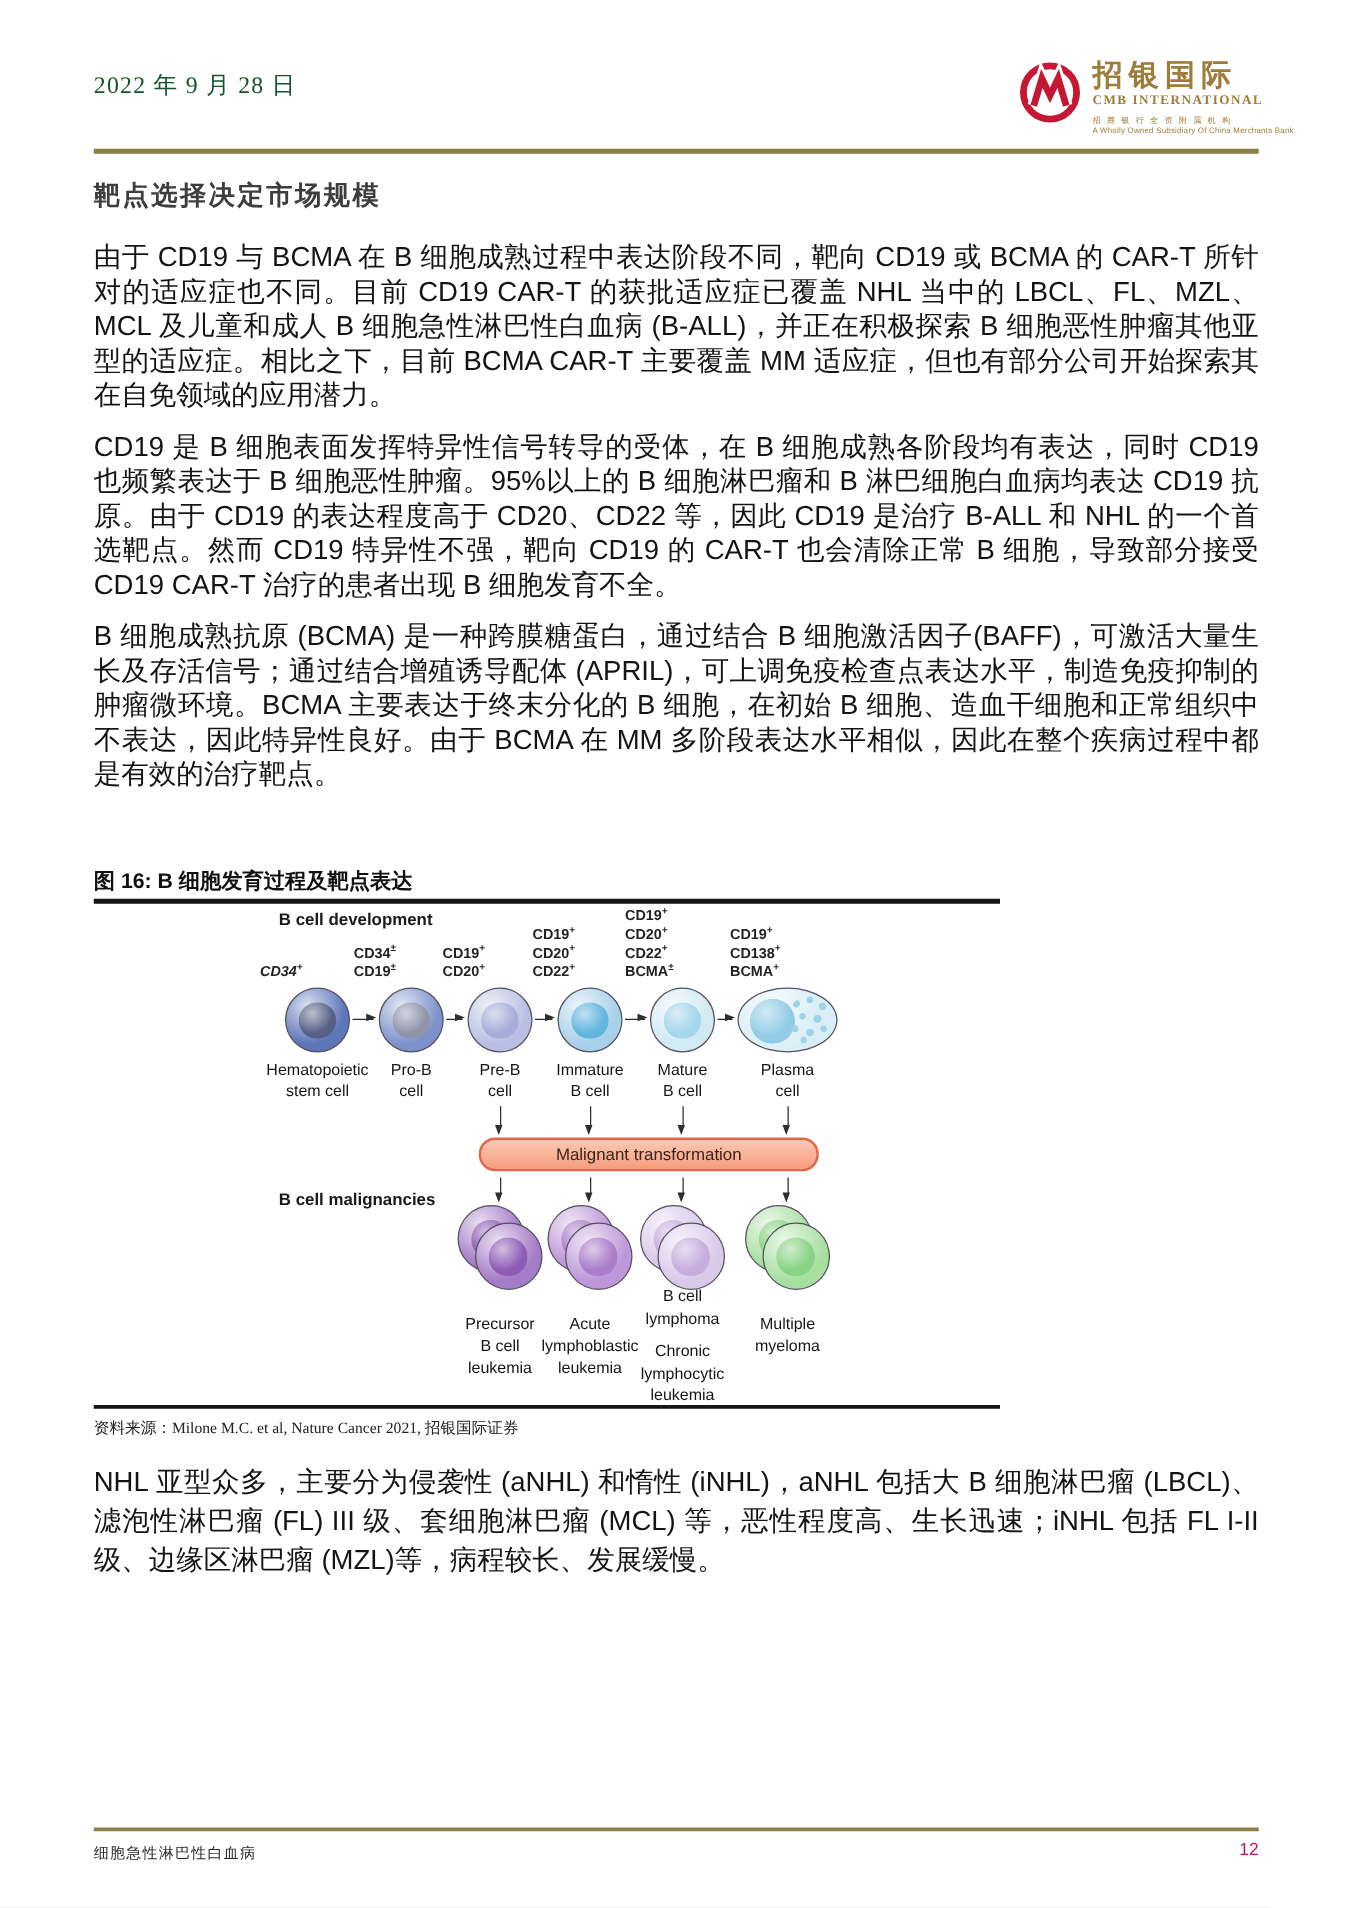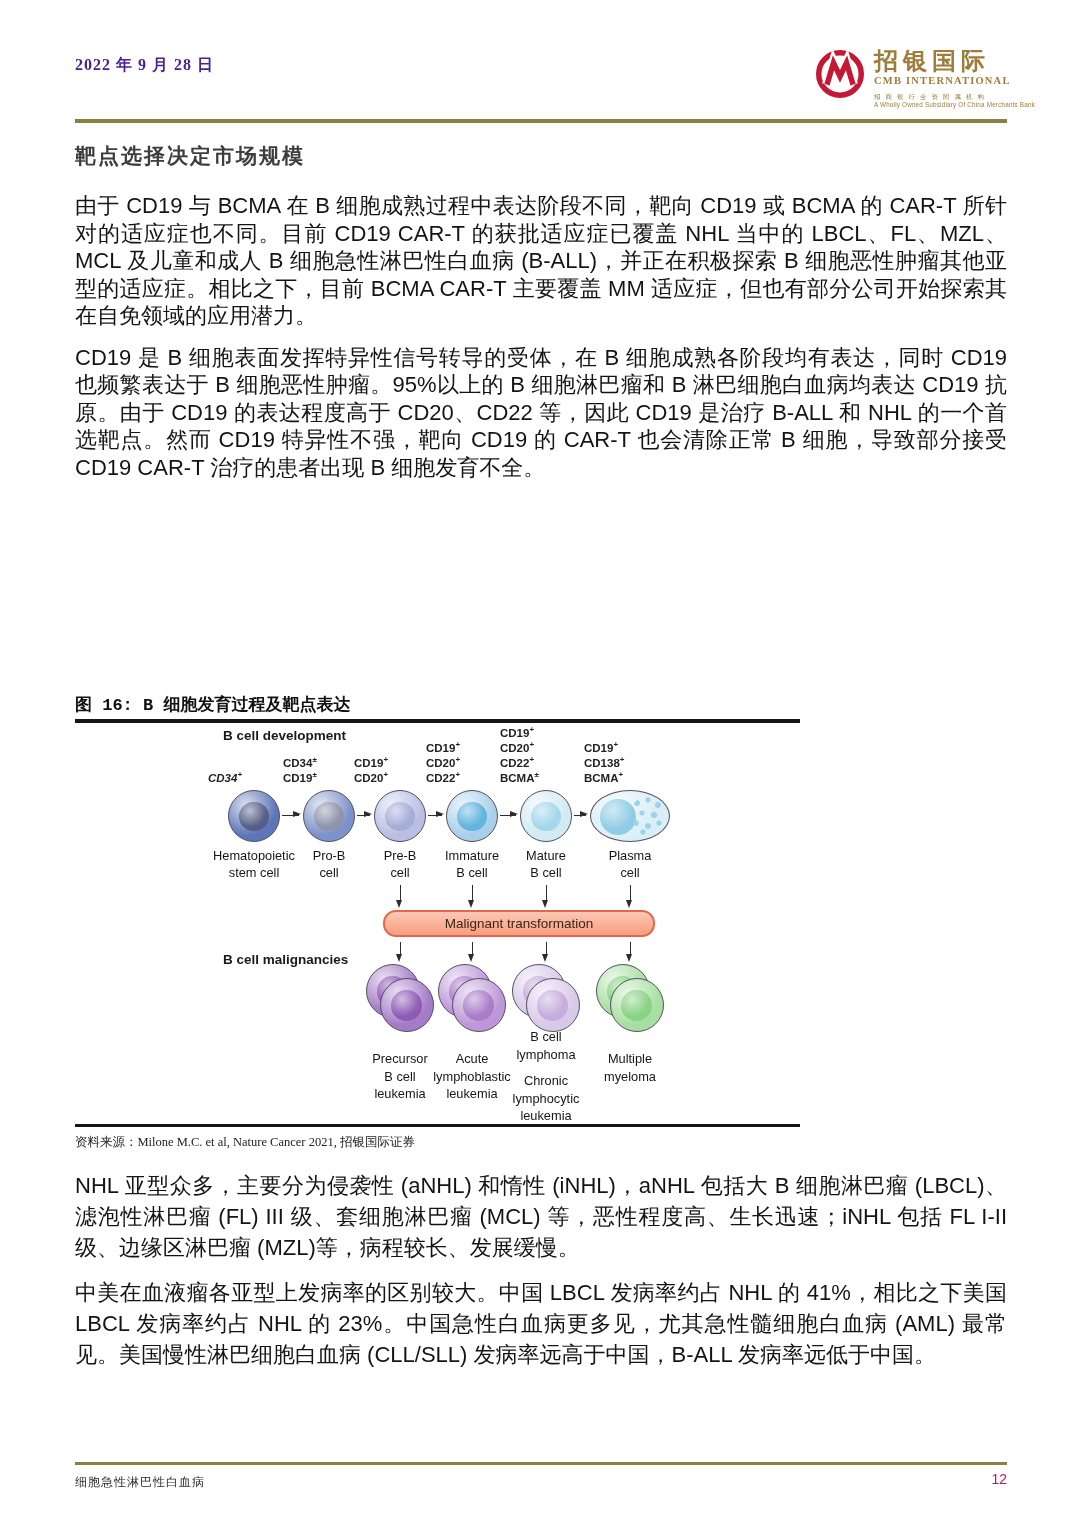--- a/index.html
+++ b/index.html
@@ -1,21 +1,21 @@
 <!DOCTYPE html>
 <html><head>
 <meta charset="utf-8">
 <style>
   html,body{margin:0;padding:0;background:#e8e8e8;}
   .page{position:relative;width:1080px;height:1526px;margin:0 auto;background:#ffffff;
         font-family:"Liberation Sans",sans-serif;color:#111;overflow:hidden;}
 
   
   .header-date{position:absolute;left:75px;top:55px;font-family:"Liberation Serif",serif;
-               font-weight:bold;font-size:16px;color:#4c1d95;letter-spacing:1px;}
+               font-weight:normal;font-size:19px;color:#14532d;letter-spacing:1px;}
   .logo{position:absolute;right:45px;top:48px;display:flex;align-items:flex-start;}
   .logo svg{display:block;margin-right:8px;}
   .logo-cn{font-family:"Liberation Serif",serif;font-weight:bold;font-size:24px;
            color:#9e7d3a;letter-spacing:5px;line-height:26px;white-space:nowrap;}
   .logo-en{font-family:"Liberation Serif",serif;font-weight:bold;font-size:10.5px;
            color:#9e7d3a;letter-spacing:1.2px;line-height:13px;}
   .logo-tag-cn{margin-top:6px;font-size:6.5px;color:#9e7d3a;letter-spacing:5px;line-height:8px;white-space:nowrap;}
   .logo-tag-en{font-size:6.3px;color:#9e7d3a;letter-spacing:.2px;line-height:8px;white-space:nowrap;}
 
   .rule-gold{position:absolute;left:75px;width:932px;background:#8a8045;}
@@ -24,21 +24,21 @@
   .section-heading{position:absolute;left:75px;top:142px;margin:0;
                    font-family:"Liberation Serif",serif;font-weight:600;
                    font-size:21px;color:#3d3d3d;letter-spacing:2px;text-align:right;}
 
   .paras{position:absolute;left:75px;width:932px;}
   .paras p{margin:0 0 14px 0;font-size:22px;line-height:27.5px;text-align:justify;
            color:#141414;}
   #paras2 p{line-height:31px;}
 
   
-  .fig-title{position:absolute;left:75px;top:693px;font-family:Liberation Mono, monospace;
+  .fig-title{position:absolute;left:75px;top:693px;font-family:Liberation Sans, sans-serif;
              font-weight:bold;font-size:17px;color:#111;}
   .fig-canvas{position:absolute;left:75px;top:724px;width:725px;height:400px;background:#fff;}
   .fig-source{position:absolute;left:75px;top:1134px;font-family:"Liberation Serif",serif;
               font-size:12.5px;color:#222;}
 
   .dev-label,.mal-label{position:absolute;font-weight:bold;font-size:13.5px;color:#1a1a1a;}
   .dev-label{left:148px;top:4px;}
   .mal-label{left:148px;top:228px;}
 
   .cell-markers{position:absolute;width:92px;text-align:left;font-size:11.5px;
@@ -102,20 +102,21 @@
     </div>
   </div>
 
   <div class="rule-gold" style="top:119px;height:4px;"></div>
 
   <h2 class="section-heading">靶点选择决定市场规模</h2>
 
   <div id="paras1" class="paras" style="top:192px;">
       <p>由于 CD19 与 BCMA 在 B 细胞成熟过程中表达阶段不同，靶向 CD19 或 BCMA 的 CAR-T 所针对的适应症也不同。目前 CD19 CAR-T 的获批适应症已覆盖 NHL 当中的 LBCL、FL、MZL、MCL 及儿童和成人 B 细胞急性淋巴性白血病 (B-ALL)，并正在积极探索 B 细胞恶性肿瘤其他亚型的适应症。相比之下，目前 BCMA CAR-T 主要覆盖 MM 适应症，但也有部分公司开始探索其在自免领域的应用潜力。</p>
       <p>CD19 是 B 细胞表面发挥特异性信号转导的受体，在 B 细胞成熟各阶段均有表达，同时 CD19 也频繁表达于 B 细胞恶性肿瘤。95%以上的 B 细胞淋巴瘤和 B 淋巴细胞白血病均表达 CD19 抗原。由于 CD19 的表达程度高于 CD20、CD22 等，因此 CD19 是治疗 B-ALL 和 NHL 的一个首选靶点。然而 CD19 特异性不强，靶向 CD19 的 CAR-T 也会清除正常 B 细胞，导致部分接受 CD19 CAR-T 治疗的患者出现 B 细胞发育不全。</p>
+      <p>B 细胞成熟抗原 (BCMA) 是一种跨膜糖蛋白，通过结合 B 细胞激活因子(BAFF)，可激活大量生长及存活信号；通过结合增殖诱导配体 (APRIL)，可上调免疫检查点表达水平，制造免疫抑制的肿瘤微环境。BCMA 主要表达于终末分化的 B 细胞，在初始 B 细胞、造血干细胞和正常组织中不表达，因此特异性良好。由于 BCMA 在 MM 多阶段表达水平相似，因此在整个疾病过程中都是有效的治疗靶点。</p>
     </div>
 
   <div class="fig-title">图 16: B 细胞发育过程及靶点表达</div>
   <div class="rule-black" style="top:719px;height:4px;"></div>
 
   <div id="fig-canvas" class="fig-canvas">
     <div class="dev-label">B cell development</div>
     <div class="mal-label">B cell malignancies</div>
   <div class="cell-markers" style="left: 133px; top: 47px; font-style: italic;">CD34<sup>+</sup></div>
       <div class="cell" style="left: 153px; top: 66px; width: 52px; height: 52px; background: radial-gradient(circle at 34% 28%, rgba(255, 255, 255, 0.78), rgba(255, 255, 255, 0) 62%), rgb(93, 118, 186);">
@@ -199,20 +200,19 @@
         </div>
       </div>
       <div class="mal-name" style="left: 495px; top: 326px;">Multiple<br>myeloma</div>
     </div>
 
   <div class="rule-black" style="top:1124px;height:3px;"></div>
   <div class="fig-source">资料来源：Milone M.C. et al, Nature Cancer 2021, 招银国际证券</div>
 
   <div id="paras2" class="paras" style="top:1170px;">
       <p>NHL 亚型众多，主要分为侵袭性 (aNHL) 和惰性 (iNHL)，aNHL 包括大 B 细胞淋巴瘤 (LBCL)、滤泡性淋巴瘤 (FL) III 级、套细胞淋巴瘤 (MCL) 等，恶性程度高、生长迅速；iNHL 包括 FL I-II 级、边缘区淋巴瘤 (MZL)等，病程较长、发展缓慢。</p>
-      <p>中美在血液瘤各亚型上发病率的区别较大。中国 LBCL 发病率约占 NHL 的 41%，相比之下美国 LBCL 发病率约占 NHL 的 23%。中国急性白血病更多见，尤其急性髓细胞白血病 (AML) 最常见。美国慢性淋巴细胞白血病 (CLL/SLL) 发病率远高于中国，B-ALL 发病率远低于中国。</p>
     </div>
 
   <div class="rule-gold" style="top:1462px;height:3px;"></div>
   <div class="footer-disclaimer">细胞急性淋巴性白血病</div>
   <div class="footer-page">12</div>
 
 </div>
 
 </body></html>

